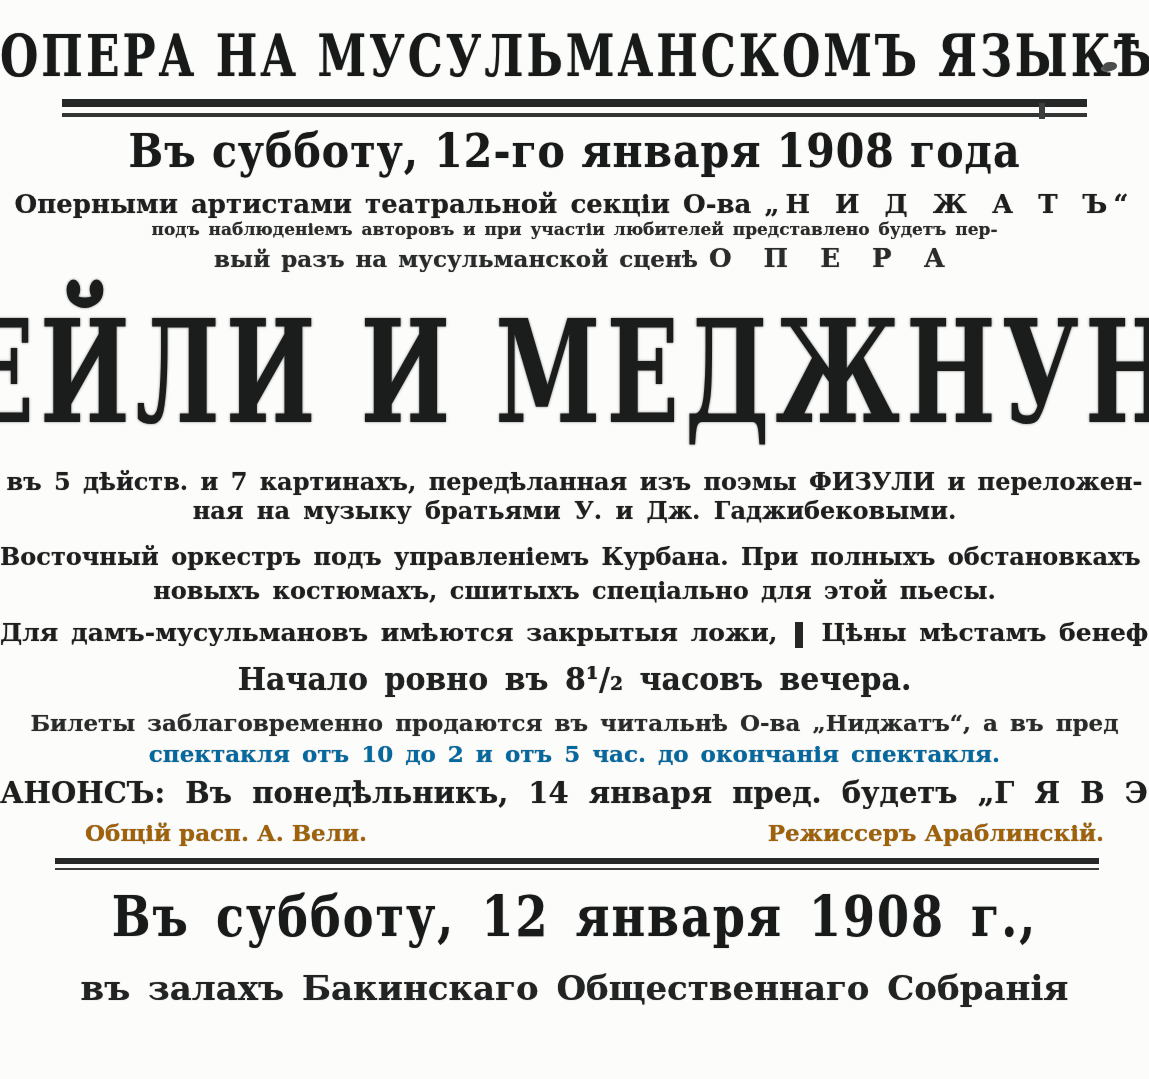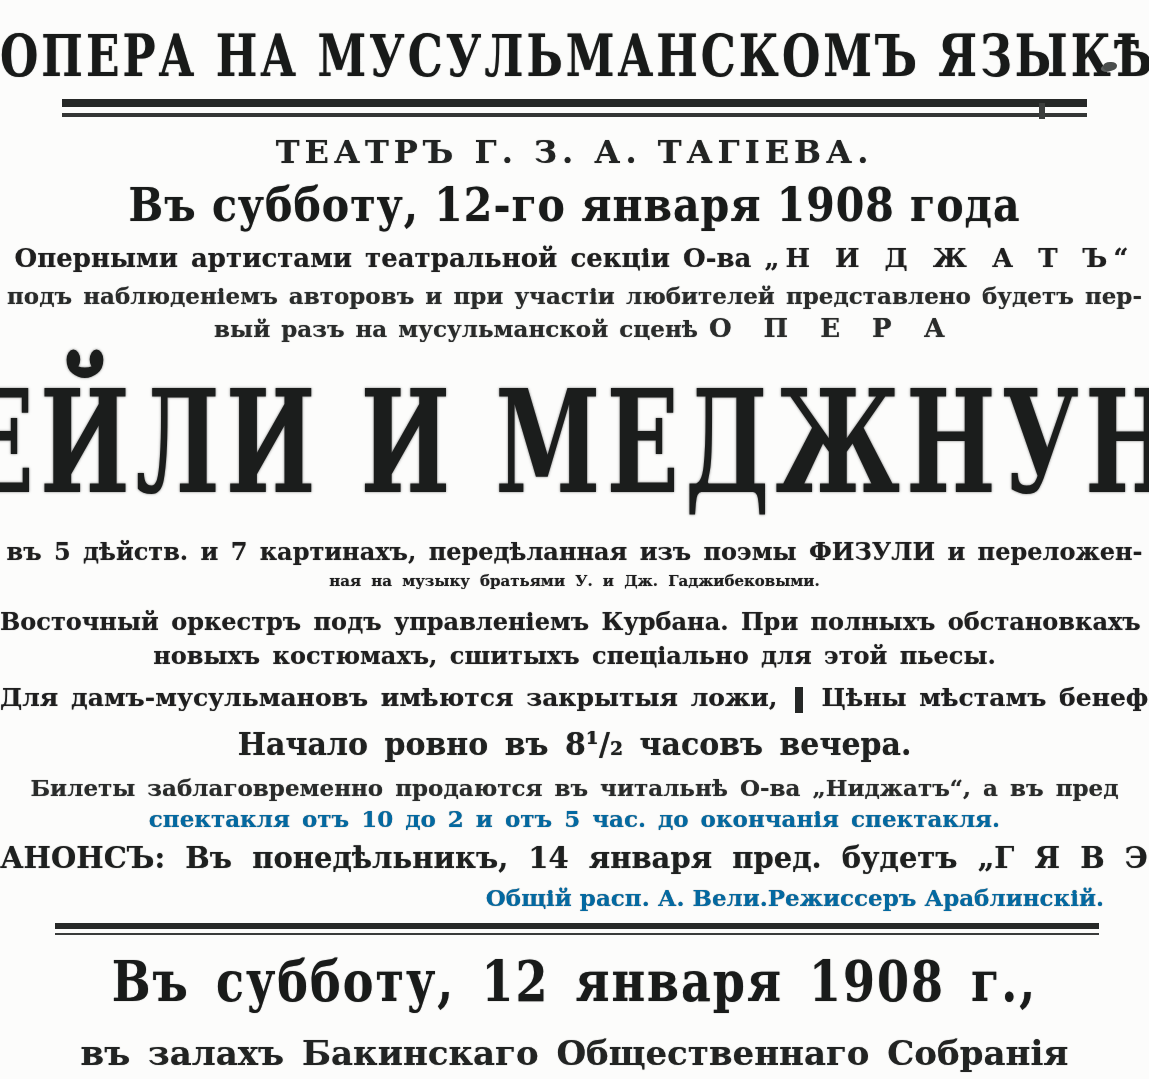--- a/index.html
+++ b/index.html
@@ -50,22 +50,21 @@
     transform-origin: center;
     color: #191b1a;
   }
   .intro-1 {
     margin-top: 14px;
     font-size: 26px;
     word-spacing: 4px;
   }
   .nidjat { letter-spacing: 6px; }
   .intro-2 {
-    margin-top: 9px;
-    font-size: 23px;
+    font-size: 17px;
     word-spacing: 3px;
     color: #2a2c2b;
   }
   .intro-3 {
     margin-top: 4px;
     font-size: 23px;
     word-spacing: 3px;
     color: #2a2c2b;
     padding-left: 20px;
   }
@@ -79,21 +78,21 @@
   }
   .main-title {
     font-size: 95px;
     letter-spacing: 6px;
     transform: scaleY(1.5);
     transform-origin: center;
     color: #1b1d1c;
     text-shadow: 0 0 2px rgba(25,25,25,0.6);
   }
   .desc-1 { margin-top: 2px; font-size: 24px; word-spacing: 4px; }
-  .desc-2 { margin-top: 6px; font-size: 15px; word-spacing: 5px; }
+  .desc-2 { font-size: 24px; word-spacing: 5px; }
   .orch-1 { margin-top: 17px; font-size: 24px; word-spacing: 4px; }
   .orch-2 { margin-top: 5px; font-size: 24px; word-spacing: 4px; }
   .ladies { margin-top: 13px; font-size: 25px; word-spacing: 4px; }
   .ladies-sep {
     display: inline-block;
     width: 8px;
     height: 26px;
     background: #252726;
     margin: 0 18px;
     vertical-align: middle;
@@ -110,24 +109,24 @@
   .tickets-2 { margin-top: 4px;  font-size: 23px; word-spacing: 4px; color: #0369a1; }
   .announce {
     margin-top: 9px;
     font-size: 29px;
     word-spacing: 10px;
     color: #1e201f;
   }
   .credits {
     margin-top: 9px;
     display: flex;
-    justify-content: flex-end;
+    justify-content: space-between;
     padding: 0 45px 0 85px;
     font-size: 23px;
-    color: #0369a1;
+    color: #a16207;
   }
   .rule-bottom {
     margin: 12px 50px 0 55px;
     height: 4px;
     border-top: 6px solid #272928;
     border-bottom: 2px solid #3a3c3b;
   }
   .footer-date {
     margin-top: 20px;
     font-size: 46px;
@@ -164,21 +163,20 @@
 </style>
 </head>
 <body>
 
 <div class="poster">
 
   <div class="line masthead">ОПЕРА НА МУСУЛЬМАНСКОМЪ ЯЗЫКѢ.</div>
 
   <div class="rule-double"></div>
 
-  <div class="line theater">ТЕАТРЪ Г. З. А. ТАГІЕВА.</div>
 
   <div class="line date-line">Въ субботу, 12-го января 1908 года</div>
 
   <div class="line intro-1"><span>Оперными артистами театральной секціи О-ва </span><span class="nidjat">„Н И Д Ж А Т Ъ“</span></div>
 
   <div class="line intro-2">подъ наблюденіемъ авторовъ и при участіи любителей представлено будетъ пер-</div>
 
   <div class="line intro-3"><span>вый разъ на мусульманской сценѣ  </span><span class="opera-word">О П Е Р А</span></div>
 
   <div class="main-title-wrap">

